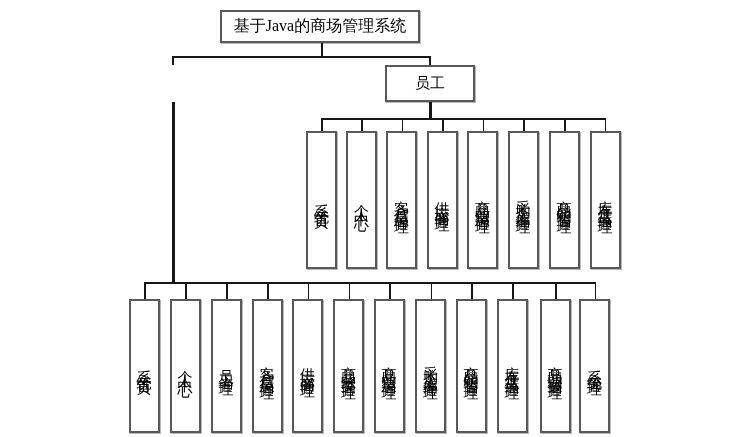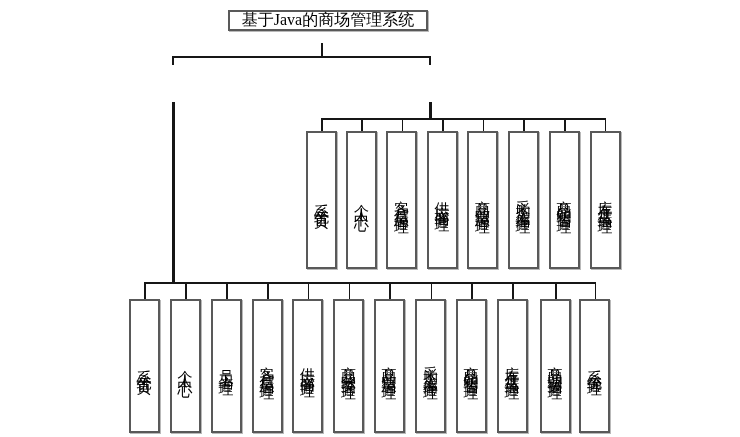--- a/index.html
+++ b/index.html
@@ -7,21 +7,21 @@
     position:relative; width:740px; height:437px; background:#ffffff;
     overflow:hidden; font-family:"Liberation Serif", serif;
   }
   .box {
     position:absolute; box-sizing:border-box;
     border:2px solid #595959; background:#ffffff; color:#000;
     display:flex; align-items:center; justify-content:center;
     box-shadow:1px 1px 0 #b9b9b9;
   }
   .hbox { font-size:16px; white-space:nowrap; }
-  .root-box  { left:228px; top:10px;  width:200px; height:21px; }
+  .root-box  { left:220px; top:10px;  width:200px; height:33px; }
   .admin-box { left:130px; top:65px;  width:87px;  height:37px; font-size:15px; }
   .emp-box   { left:385px; top:65px;  width:90px;  height:37px; font-size:15px; }
   .leaf {
     width:31px; writing-mode:vertical-rl; text-orientation:upright;
     font-size:15px; letter-spacing:4px; line-height:1.08;
   }
   .emp-leaf { top:131px; height:138px; }
   .adm-leaf { top:299px; height:134px; }
   .ln { position:absolute; background:#161616; }
   .watermark {
@@ -30,20 +30,21 @@
     font-size:13px; color:#c9c9d6; white-space:nowrap;
   }
 </style>
 </head>
 <body>
 
 <div class="stage">
 
   <div class="box hbox root-box">基于Java的商场管理系统</div>
 
+  <div class="box hbox emp-box">员工</div>
 
   <div class="ln" style="left:321px; top:43px; width:2px; height:14px;"></div>
   <div class="ln" style="left:172px; top:56px; width:259px; height:1.5px;"></div>
   <div class="ln" style="left:172px; top:56px; width:2px; height:9px;"></div>
   <div class="ln" style="left:429px; top:56px; width:2px; height:9px;"></div>
 
   <div class="ln" style="left:428.5px; top:102px; width:3px; height:17px;"></div>
   <div class="ln" style="left:321px; top:118px; width:285px; height:1.5px;"></div>
   <div class="ln" style="left:321px;   top:118px; width:1.5px; height:14px;"></div>
   <div class="ln" style="left:361px;   top:118px; width:1.5px; height:14px;"></div>

